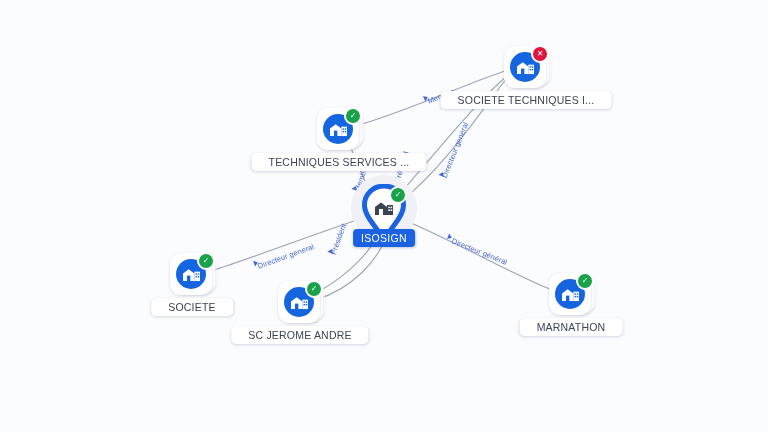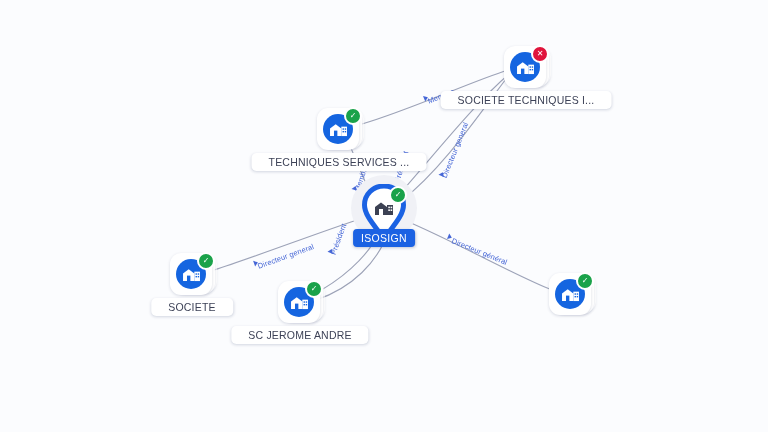--- a/index.html
+++ b/index.html
@@ -212,20 +212,21 @@
               <rect x="13" y="6" width="6" height="10" fill="#ffffff"></rect>
               <rect x="14.3" y="7.8" width="1.5" height="1.5" fill="#1565e0"></rect>
               <rect x="16.6" y="7.8" width="1.5" height="1.5" fill="#1565e0"></rect>
               <rect x="14.3" y="10.6" width="1.5" height="1.5" fill="#1565e0"></rect>
               <rect x="16.6" y="10.6" width="1.5" height="1.5" fill="#1565e0"></rect>
               <rect x="5.2" y="10.2" width="3.6" height="5.8" fill="#1565e0"></rect>
             </svg>
           </div>
           <div class="badge ok">✓</div>
         </div>
+        <div class="caption">MARNATHON</div>
       </div>
     </div>
 
   <div class="root" id="root-node" style="left: 384px; top: 213px;">
     <div class="halo"></div>
     <div class="pin">
       <svg class="pin-svg" width="44" height="58" viewBox="0 0 44 58">
         <path d="M22 2 C11 2 2.5 10.4 2.5 21 C2.5 32 14 43 22 55 C30 43 41.5 32 41.5 21 C41.5 10.4 33 2 22 2 Z" fill="#ffffff" stroke="#1b62e3" stroke-width="5"></path>
       </svg>
       <div class="pin-icon">

